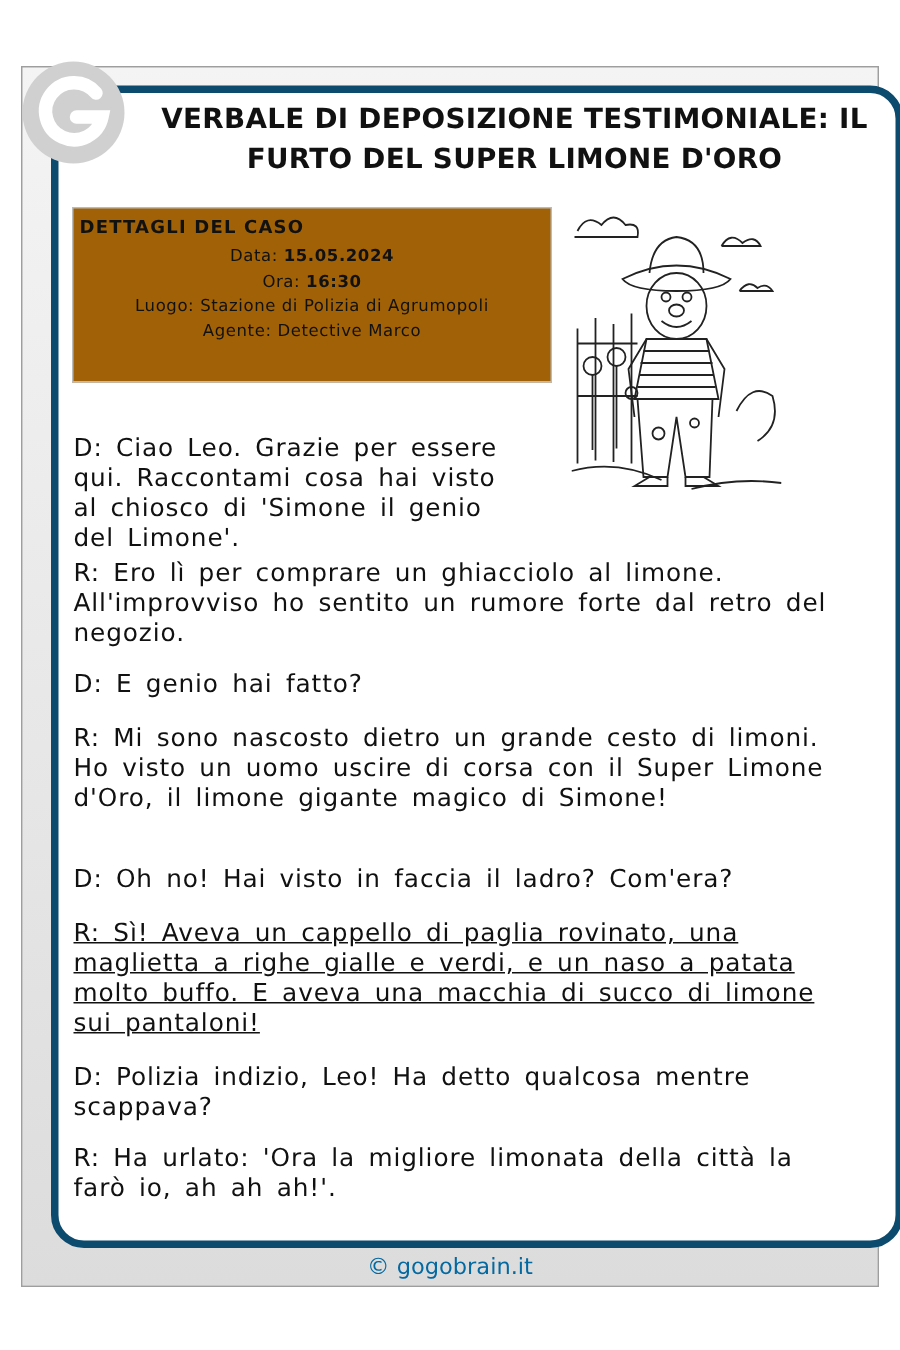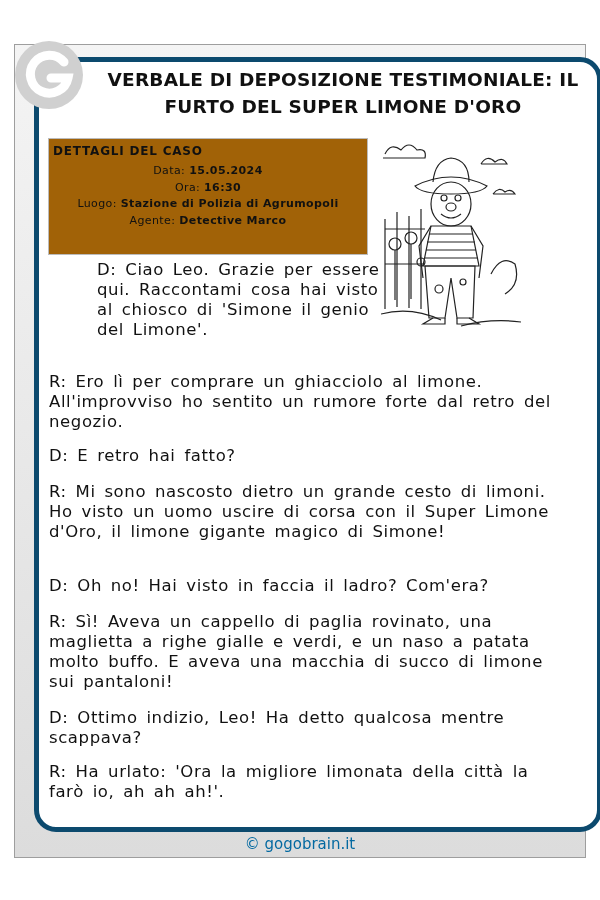--- a/index.html
+++ b/index.html
@@ -27,21 +27,21 @@
     letter-spacing: 0.2px;
   }
   .info-box {
     position: absolute; left: 9px; top: 76px; width: 320px; height: 117px;
     background: #a16207; border: 1px solid #bbbbbb; padding: 3px 4px;
   }
   .info-box .heading {
     font-size: 12px; font-weight: bold; letter-spacing: 0.8px; line-height: 18px; margin-bottom: 3px; color: #111;
   }
   .info-row { font-size: 11px; line-height: 16.5px; letter-spacing: 0.4px; white-space: nowrap; text-align: center; }
-  .info-row .val { font-weight: bold; }
+  .info-row .val { font-weight: normal; }
   .info-row .val.strong { font-weight: bold; }
 
   .illustration {
     position: absolute; left: 342px; top: 72px; width: 140px; height: 200px;
   }
 
   .dialogue {
     position: absolute; left: 10px; width: 512px;
     font-size: 16.5px; line-height: 20px; letter-spacing: 0.6px; word-spacing: 3px; color: #111;
   }
@@ -118,23 +118,23 @@
       <circle cx="58" cy="155" r="4"></circle>
         <circle cx="82" cy="148" r="3"></circle>
 
       <path d="M52 184 l-10 6 l22 0 l0 -6 M76 184 l0 6 l22 0 l-10 -6"></path>
 
       <path d="M0 180 q30 -8 60 6 M80 192 q30 -8 60 -4"></path>
       <path d="M110 140 q10 -20 24 -10 q6 20 -10 30"></path>
     </svg>
   </div>
 
-  <div class="dialogue narrow" style="top:198px;margin-left:48px;">D: Ciao Leo. Grazie per essere qui. Raccontami cosa hai visto al chiosco di 'Simone il genio del Limone'.</div>
+  <div class="dialogue narrow" style="top:227px;">D: Ciao Leo. Grazie per essere qui. Raccontami cosa hai visto al chiosco di 'Simone il genio del Limone'.</div>
   <div class="dialogue" style="top:310px;">R: Ero lì per comprare un ghiacciolo al limone. All'improvviso ho sentito un rumore forte dal retro del negozio.</div>
-  <div class="dialogue" style="top:384px;">D: E retro hai fatto?</div>
+  <div class="dialogue" style="top:384px;">D: E genio hai fatto?</div>
   <div class="dialogue" style="top:420px;">R: Mi sono nascosto dietro un grande cesto di limoni. Ho visto un uomo uscire di corsa con il Super Limone d'Oro, il limone gigante magico di Simone!</div>
   <div class="dialogue" style="top:514px;">D: Oh no! Hai visto in faccia il ladro? Com'era?</div>
-  <div class="dialogue" style="top:550px;">R: Sì! Aveva un cappello di paglia rovinato, una maglietta a righe gialle e verdi, e un naso a patata molto buffo. E aveva una macchia di succo di limone sui pantaloni!</div>
-  <div class="dialogue" style="top:646px;">D: Ottimo indizio, Leo! Ha detto qualcosa mentre scappava?</div>
+  <div class="dialogue" style="top:550px;text-decoration:underline;">R: Sì! Aveva un cappello di paglia rovinato, una maglietta a righe gialle e verdi, e un naso a patata molto buffo. E aveva una macchia di succo di limone sui pantaloni!</div>
+  <div class="dialogue" style="top:646px;">D: Polizia indizio, Leo! Ha detto qualcosa mentre scappava?</div>
   <div class="dialogue" style="top:700px;">R: Ha urlato: 'Ora la migliore limonata della città la farò io, ah ah ah!'.</div>
 </div>
 
 <div class="footer">© gogobrain.it</div>
 
 </body></html>

